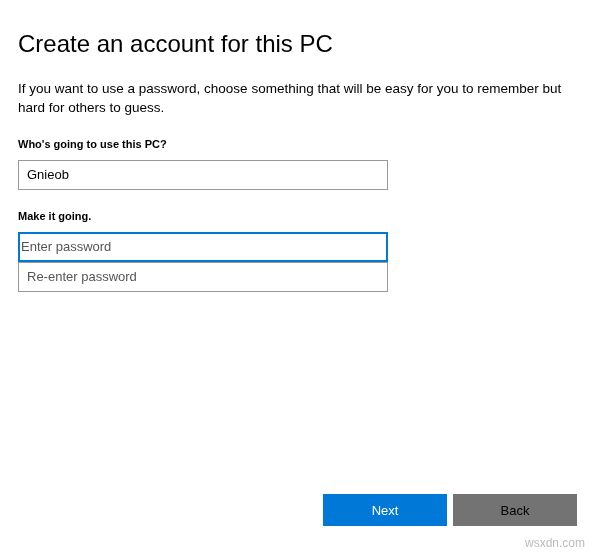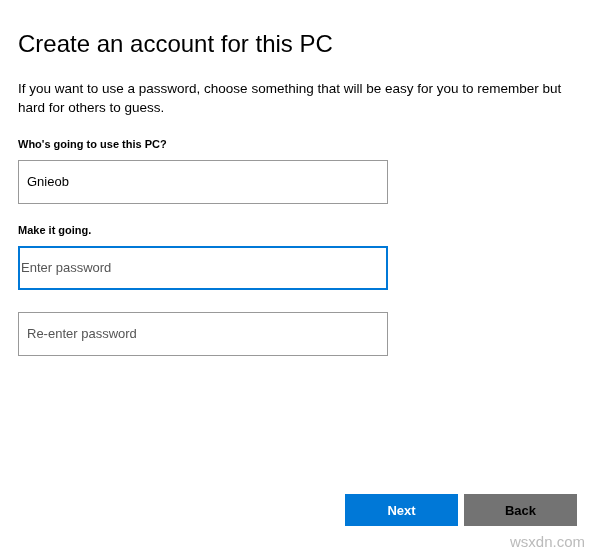--- a/index.html
+++ b/index.html
@@ -36,69 +36,68 @@
       font-size: 11px;
       font-weight: 700;
       color: #000;
       margin-bottom: 10px;
     }
     .section-block {
       margin-bottom: 20px;
     }
     .text-input {
       width: 370px;
-      height: 44px;
+      height: 30px;
       border: 1px solid #999;
       padding: 0 8px;
       font-size: 13px;
       font-family: inherit;
       color: #000;
       outline: none;
       display: block;
     }
     .text-input::placeholder {
       color: #555;
     }
     .text-input.focused {
       border: 2px solid #0078d7;
       padding: 0 1px;
     }
     .text-input + .text-input {
-      margin-top: 22px;
+      margin-top: 0;
     }
     .footer {
       position: absolute;
       bottom: 34px;
       right: 18px;
       display: flex;
       gap: 6px;
     }
     .btn {
-      width: 113px;
+      width: 124px;
       height: 32px;
       border: none;
       font-size: 13px;
       font-family: inherit;
       cursor: pointer;
       text-align: center;
-      font-weight: bold;
     }
     .btn-primary {
       background: #0078d7;
       color: #fff;
     }
     .btn-secondary {
       background: #737373;
       color: #000;
     }
     .watermark {
       position: absolute;
       bottom: 10px;
       right: 10px;
-      font-size: 15px;
+      font-size: 12px;
       color: #bbb;
     }
   </style>
 </head>
 <body>
 
 <div class="content">
   <h1 class="page-title">Create an account for this PC</h1>
   <p class="subtitle">If you want to use a password, choose something that will be easy for you to remember but hard for others to guess.</p>
 

